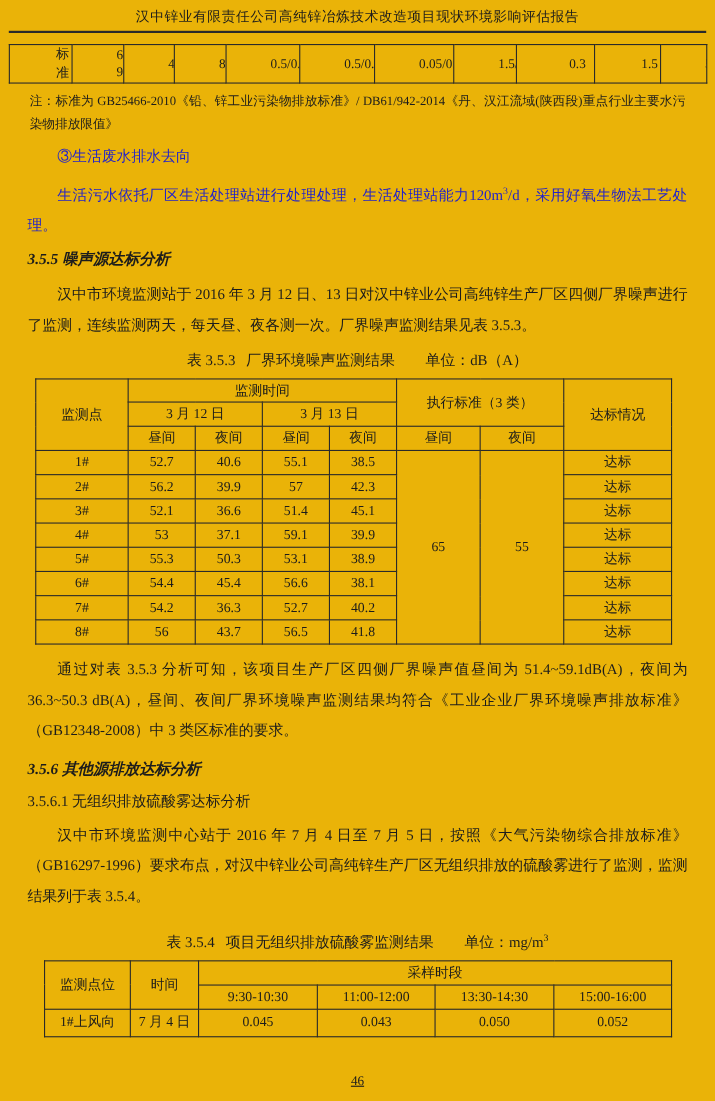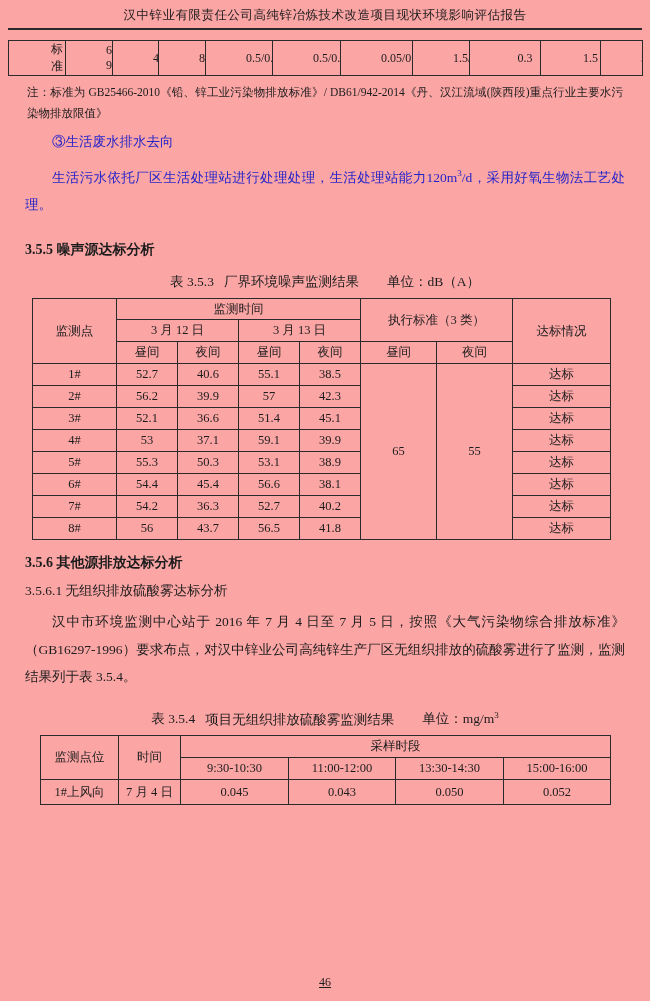--- a/index.html
+++ b/index.html
@@ -1,20 +1,20 @@
 <!DOCTYPE html>
 <html><head>
 <meta charset="utf-8">
 <style>
   html,body { margin:0; padding:0; background:#e8e8e8; }
   .page {
     position:relative;
     width:650px; height:1001px;
     margin:0 auto;
-    background:#fca5a5;
+    background:#eab308;
     font-family:"Liberation Serif","DejaVu Serif",serif;
     color:#1c1c1c;
     overflow:hidden;
   }
   .doc-title {
     text-align:center;
     font-size:12.5px;
     padding-top:7px;
     letter-spacing:0.5px;
   }
@@ -45,24 +45,25 @@
   }
   .para {
     margin:4px 25px 0 25px;
     font-size:13.5px;
     line-height:27.5px;
     text-align:justify;
     text-indent:2em;
   }
   .blue { color:#2424c8; }
   .section-heading {
-    margin:19px 25px 0 25px;
+    margin:6px 25px 0 25px;
     font-size:14px;
     font-weight:bold;
     line-height:26px;
+    font-style:italic;
   }
   .sub-heading {
     margin:2px 25px 0 25px;
     font-size:13.5px;
     line-height:26px;
   }
   .table-caption {
     margin-top:7px;
     text-align:center;
     font-size:13.5px;
@@ -135,20 +136,21 @@
 
   <div class="note">注：标准为 GB25466-2010《铅、锌工业污染物排放标准》/ DB61/942-2014《丹、汉江流域(陕西段)重点行业主要水污染物排放限值》</div>
 
 
   <div class="para blue">③生活废水排水去向</div>
 
   <div class="para blue"><span>生活污水依托厂区生活处理站进行处理处理，生活处理站能力120m</span><sup>3</sup><span>/d，采用好氧生物法工艺处理。</span></div>
 
   <div class="section-heading">3.5.5 噪声源达标分析</div>
 
+  <div class="para">汉中市环境监测站于 2016 年 3 月 12 日、13 日对汉中锌业公司高纯锌生产厂区四侧厂界噪声进行了监测，连续监测两天，每天昼、夜各测一次。厂界噪声监测结果见表 3.5.3。</div>
 
   <div class="table-caption">
     <span class="cap-label">表 3.5.3</span><span>厂界环境噪声监测结果</span><span class="cap-unit">单位：dB（A）</span>
   </div>
 
   <table class="noise-table">
     <colgroup>
       <col style="width:84px">
         <col style="width:61px">
         <col style="width:61px">
@@ -239,20 +241,21 @@
       <td>8#</td>
       <td>56</td>
       <td>43.7</td>
       <td>56.5</td>
       <td>41.8</td>
       <td>达标</td>
     </tr>
   </tbody>
     </table>
 
+  <div class="para" style="margin-top:9px">通过对表 3.5.3 分析可知，该项目生产厂区四侧厂界噪声值昼间为 51.4~59.1dB(A)，夜间为 36.3~50.3 dB(A)，昼间、夜间厂界环境噪声监测结果均符合《工业企业厂界环境噪声排放标准》（GB12348-2008）中 3 类区标准的要求。</div>
 
   <div class="section-heading" style="margin-top:10px">3.5.6 其他源排放达标分析</div>
 
   <div class="sub-heading">3.5.6.1 无组织排放硫酸雾达标分析</div>
 
   <div class="para">汉中市环境监测中心站于 2016 年 7 月 4 日至 7 月 5 日，按照《大气污染物综合排放标准》（GB16297-1996）要求布点，对汉中锌业公司高纯锌生产厂区无组织排放的硫酸雾进行了监测，监测结果列于表 3.5.4。</div>
 
   <div class="table-caption" style="margin-top:12px">
     <span class="cap-label">表 3.5.4</span><span>项目无组织排放硫酸雾监测结果</span><span class="cap-unit">单位：mg/m</span><sup>3</sup>
   </div>

